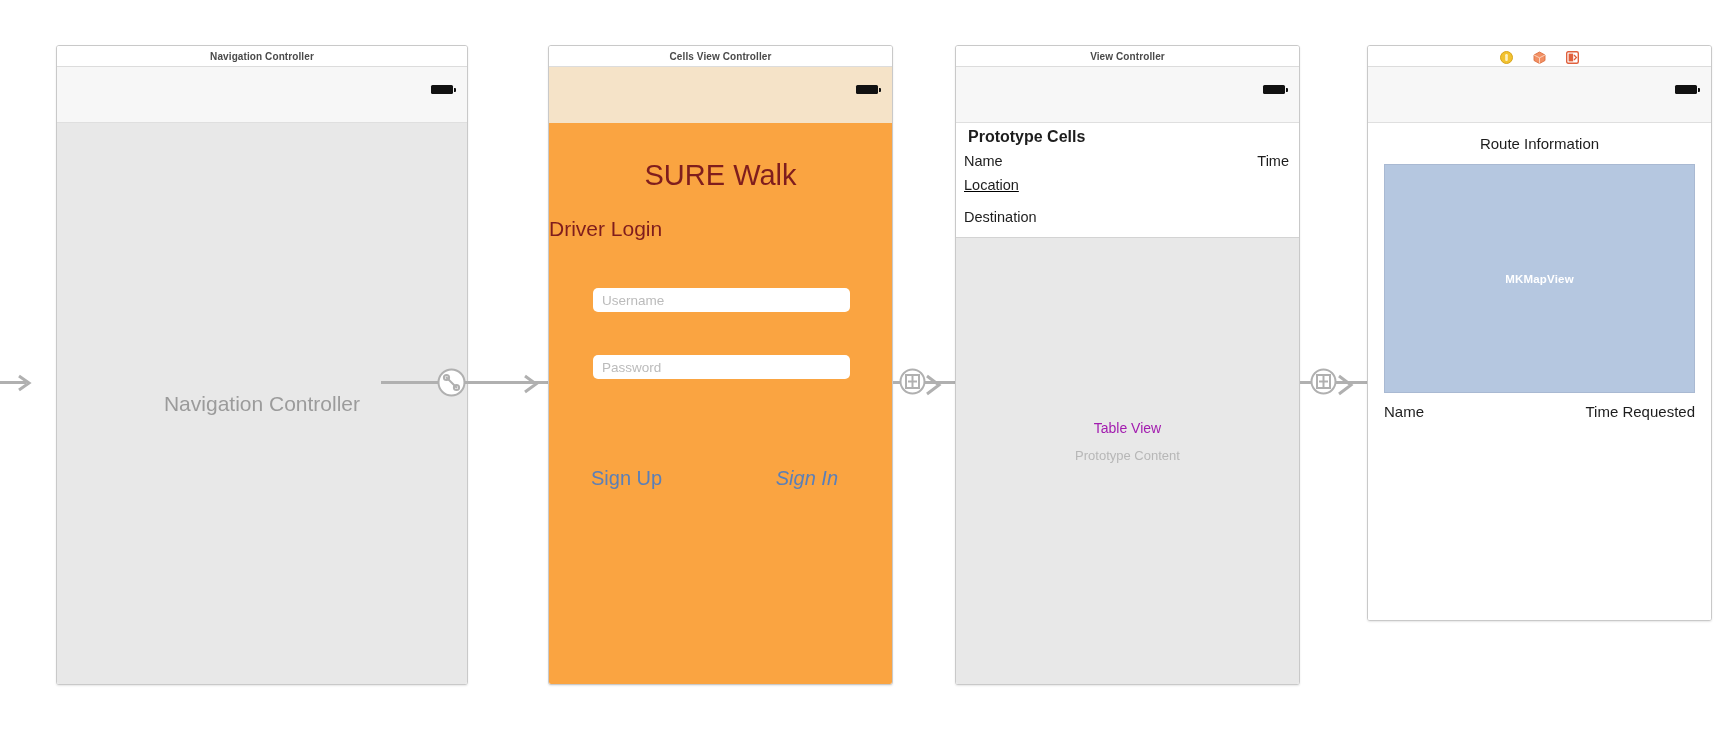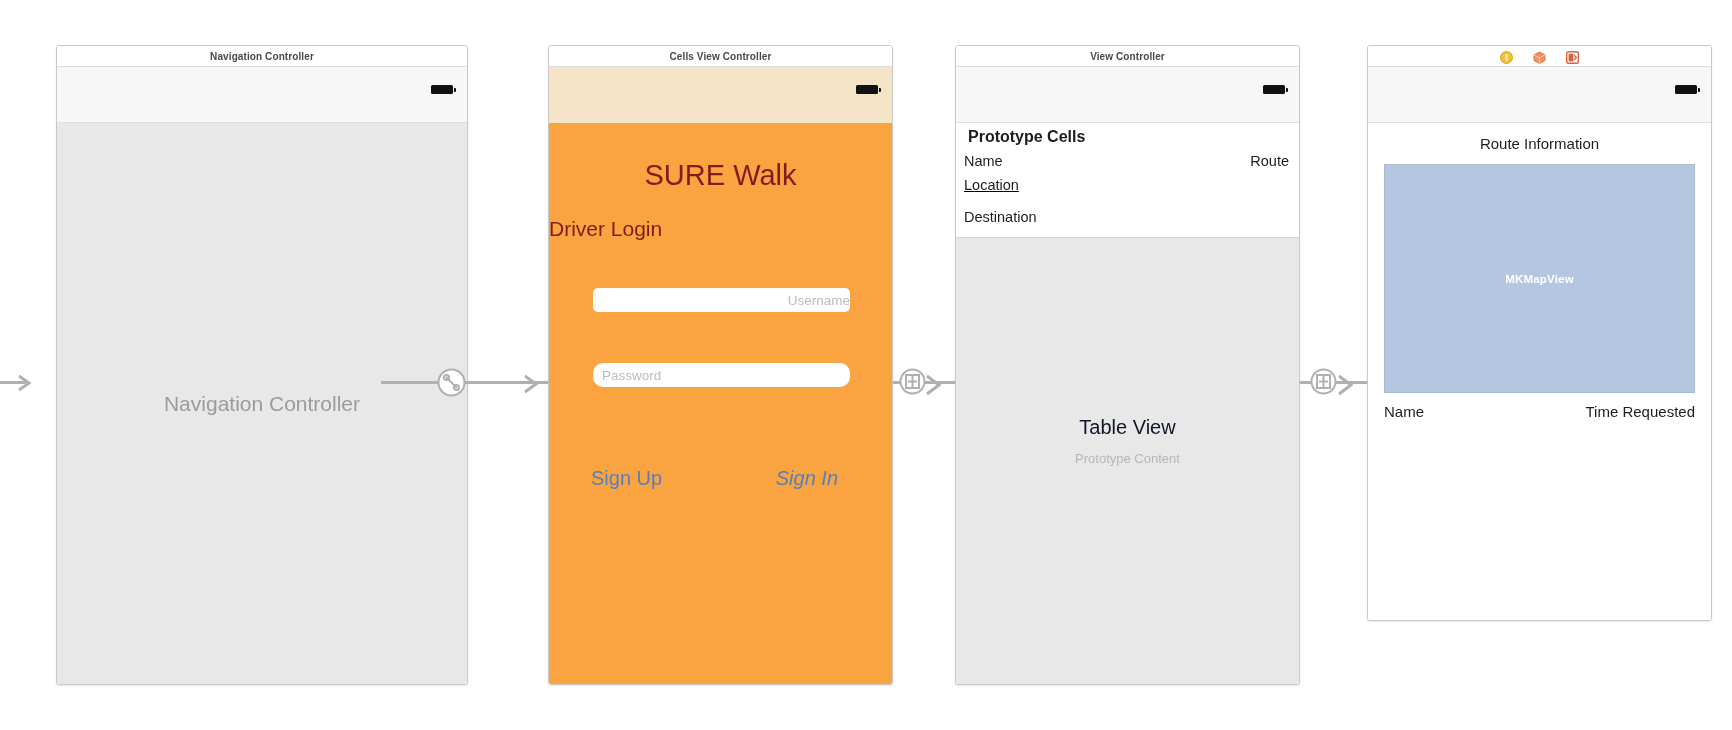--- a/index.html
+++ b/index.html
@@ -136,22 +136,22 @@
     background: #ffffff;
     border-radius: 5px;
     display: flex;
     align-items: center;
     padding-left: 9px;
   }
   .txtfield span {
     font-size: 13.5px;
     color: #bbbbbb;
   }
-  #username-field { top: 165px; justify-content: flex-end; }
-  #password-field { top: 240px; border-radius: 10px; }
+  #username-field { top: 165px; }
+  #password-field { top: 232px; }
   .login-btn {
     position: absolute;
     font-size: 20px;
     color: #5a7fb8;
     font-weight: 400;
   }
   #signup-button { left: 42px; top: 344px; }
   #signin-button { right: 54px; top: 344px; font-style: italic; }
 
   
@@ -193,21 +193,21 @@
   .table-rest {
     position: absolute;
     top: 171px; left: 0; right: 0; bottom: 0;
     background: #e8e8e8;
     display: flex;
     flex-direction: column;
     align-items: center;
     justify-content: center;
     padding-bottom: 40px;
   }
-  .tv-title { font-size: 20px; color: #0f172a; }
+  .tv-title { font-size: 14px; color: #a21caf; }
   .tv-sub   { font-size: 13px; color: #b7b7b7; margin-top: 12px; }
 
   
   .route-body {
     position: absolute;
     top: 56px; left: 0; right: 0; bottom: 0;
     background: #ffffff;
   }
   .route-title {
     position: absolute;
@@ -356,21 +356,21 @@
     <div class="phone-body">
       <div class="statusbar plain">
         <div class="battery"></div>
       </div>
 
       <div class="table-top">
         <div class="proto-header">Prototype Cells</div>
 
         <div class="proto-row" id="proto-row-1">
           <span class="lbl">Name</span>
-          <span class="rgt">Route</span>
+          <span class="rgt">Time</span>
         </div>
         <div class="proto-row" id="proto-row-2">
           <span class="lbl">Location</span>
           <span class="rgt"></span>
         </div>
         <div class="proto-row" id="proto-row-3">
           <span class="lbl">Destination</span>
           <span class="rgt"></span>
         </div>
       </div>

